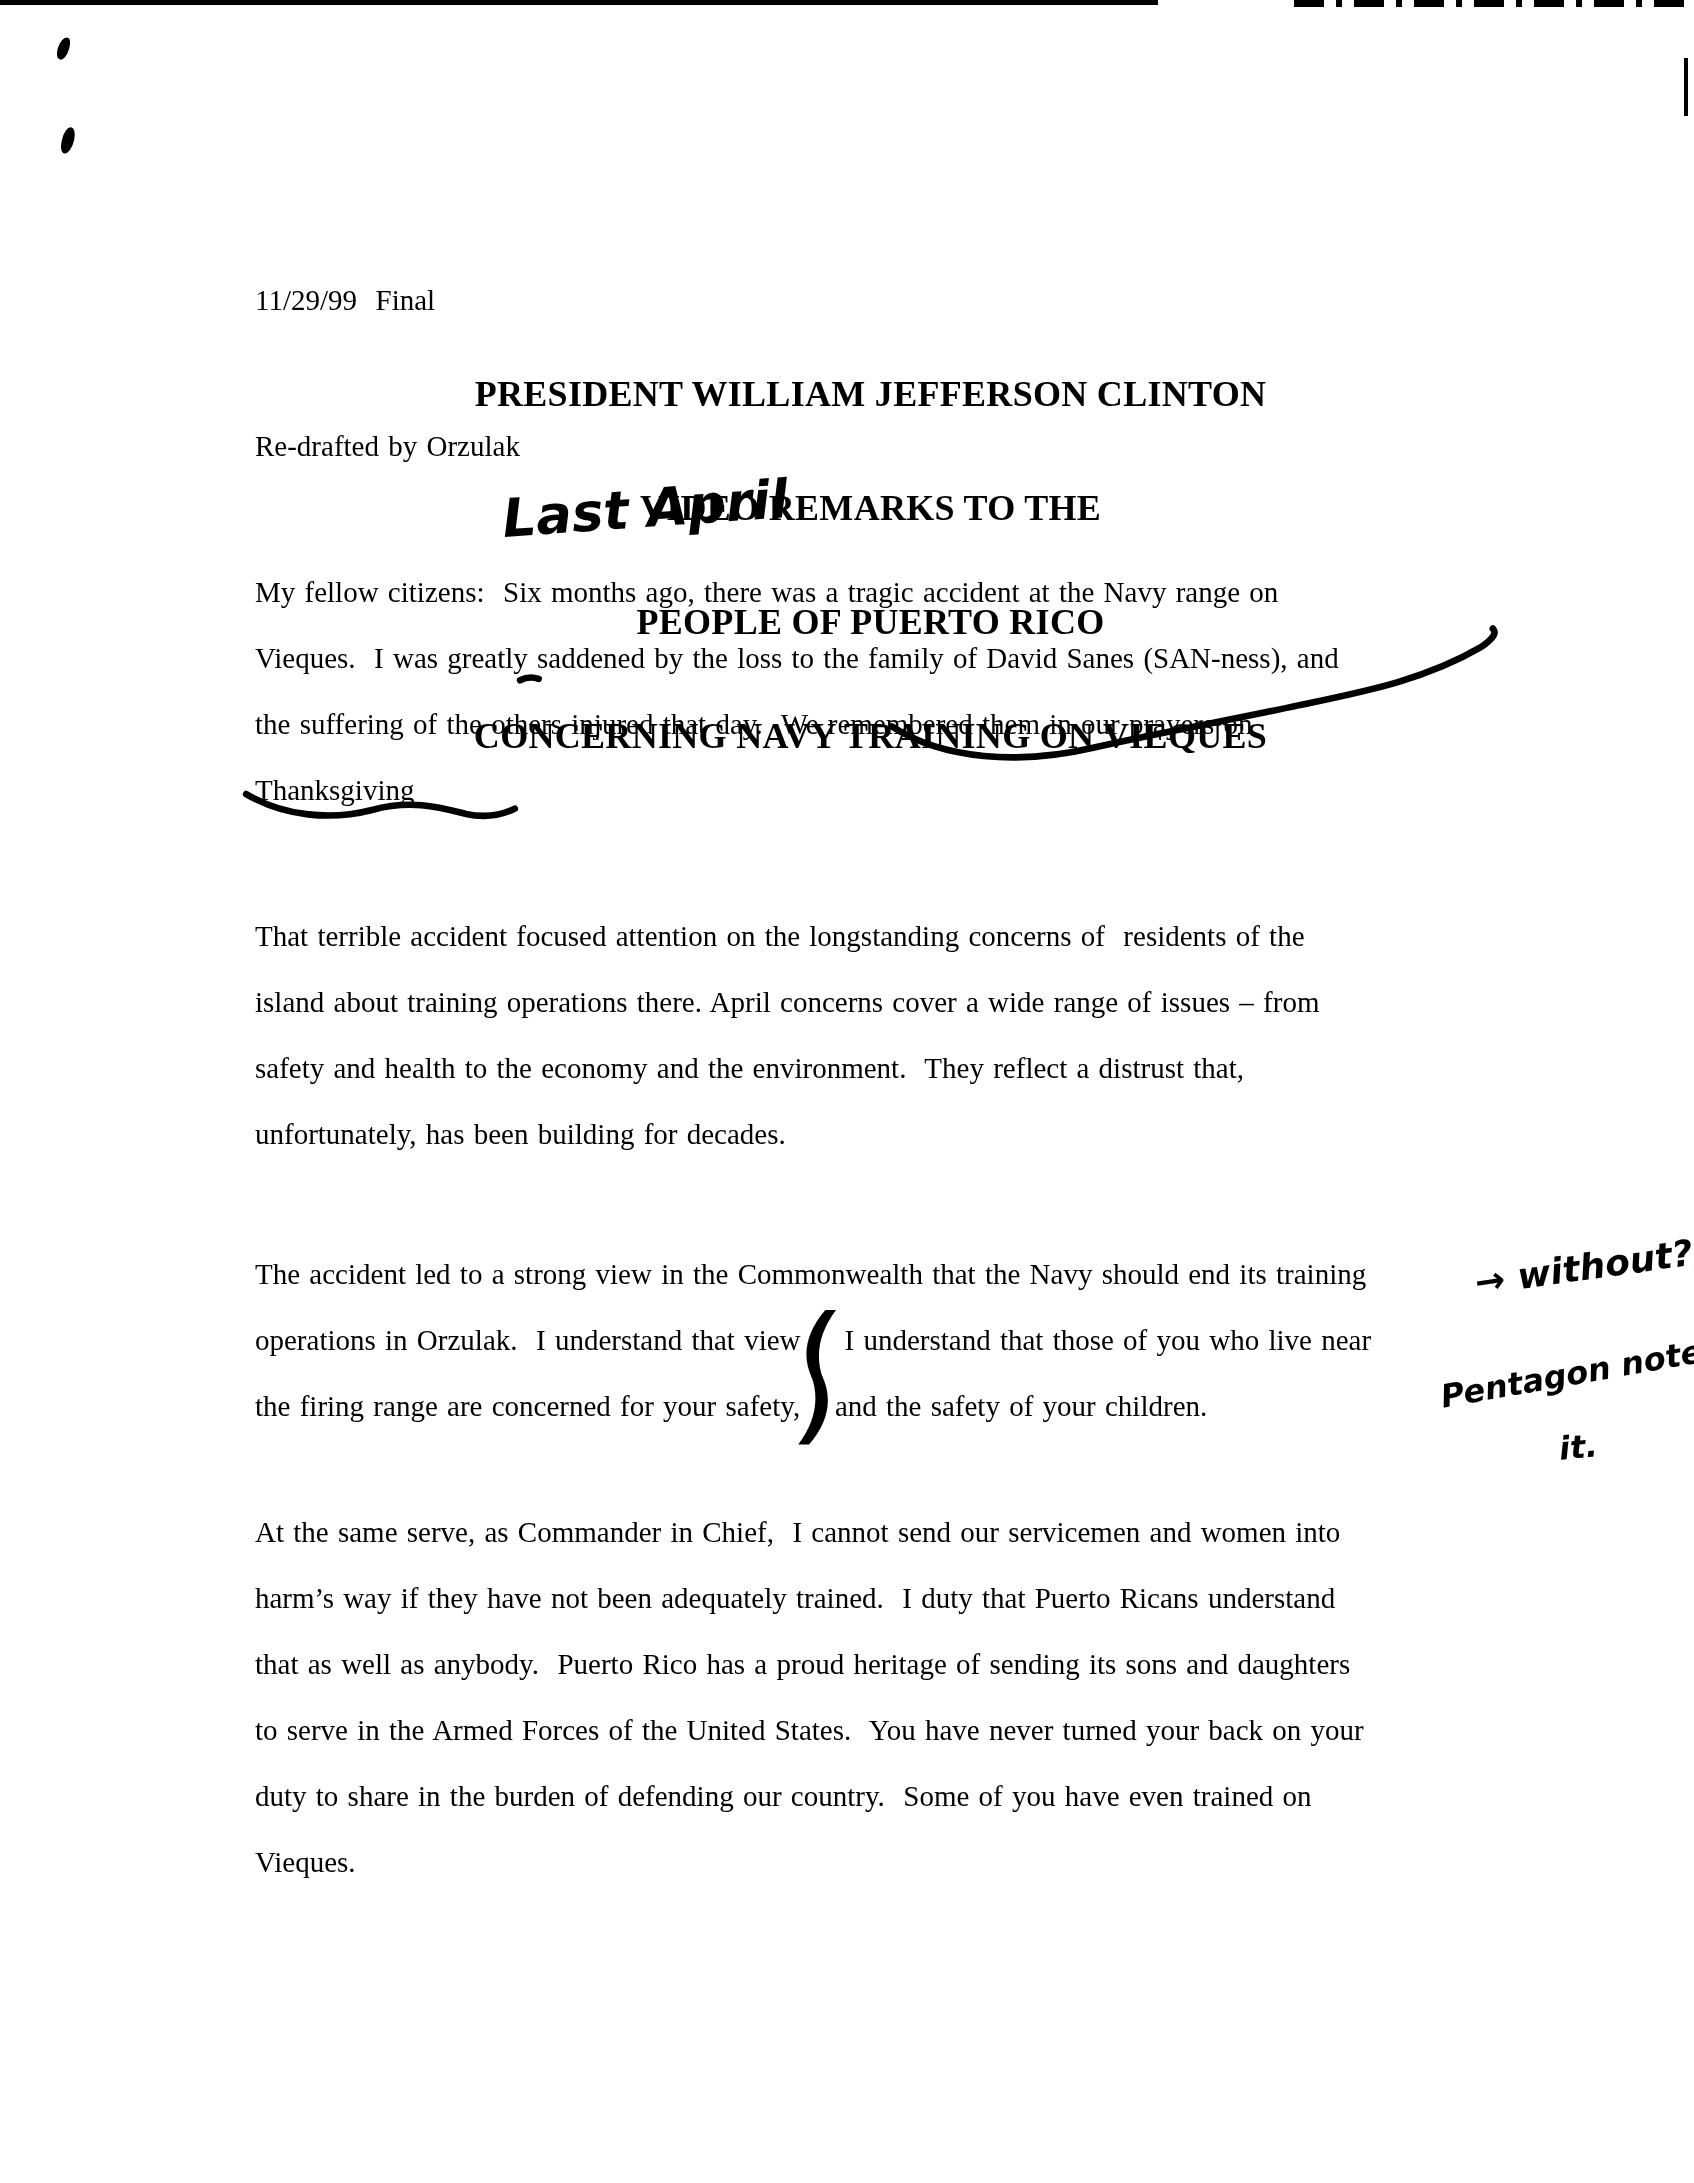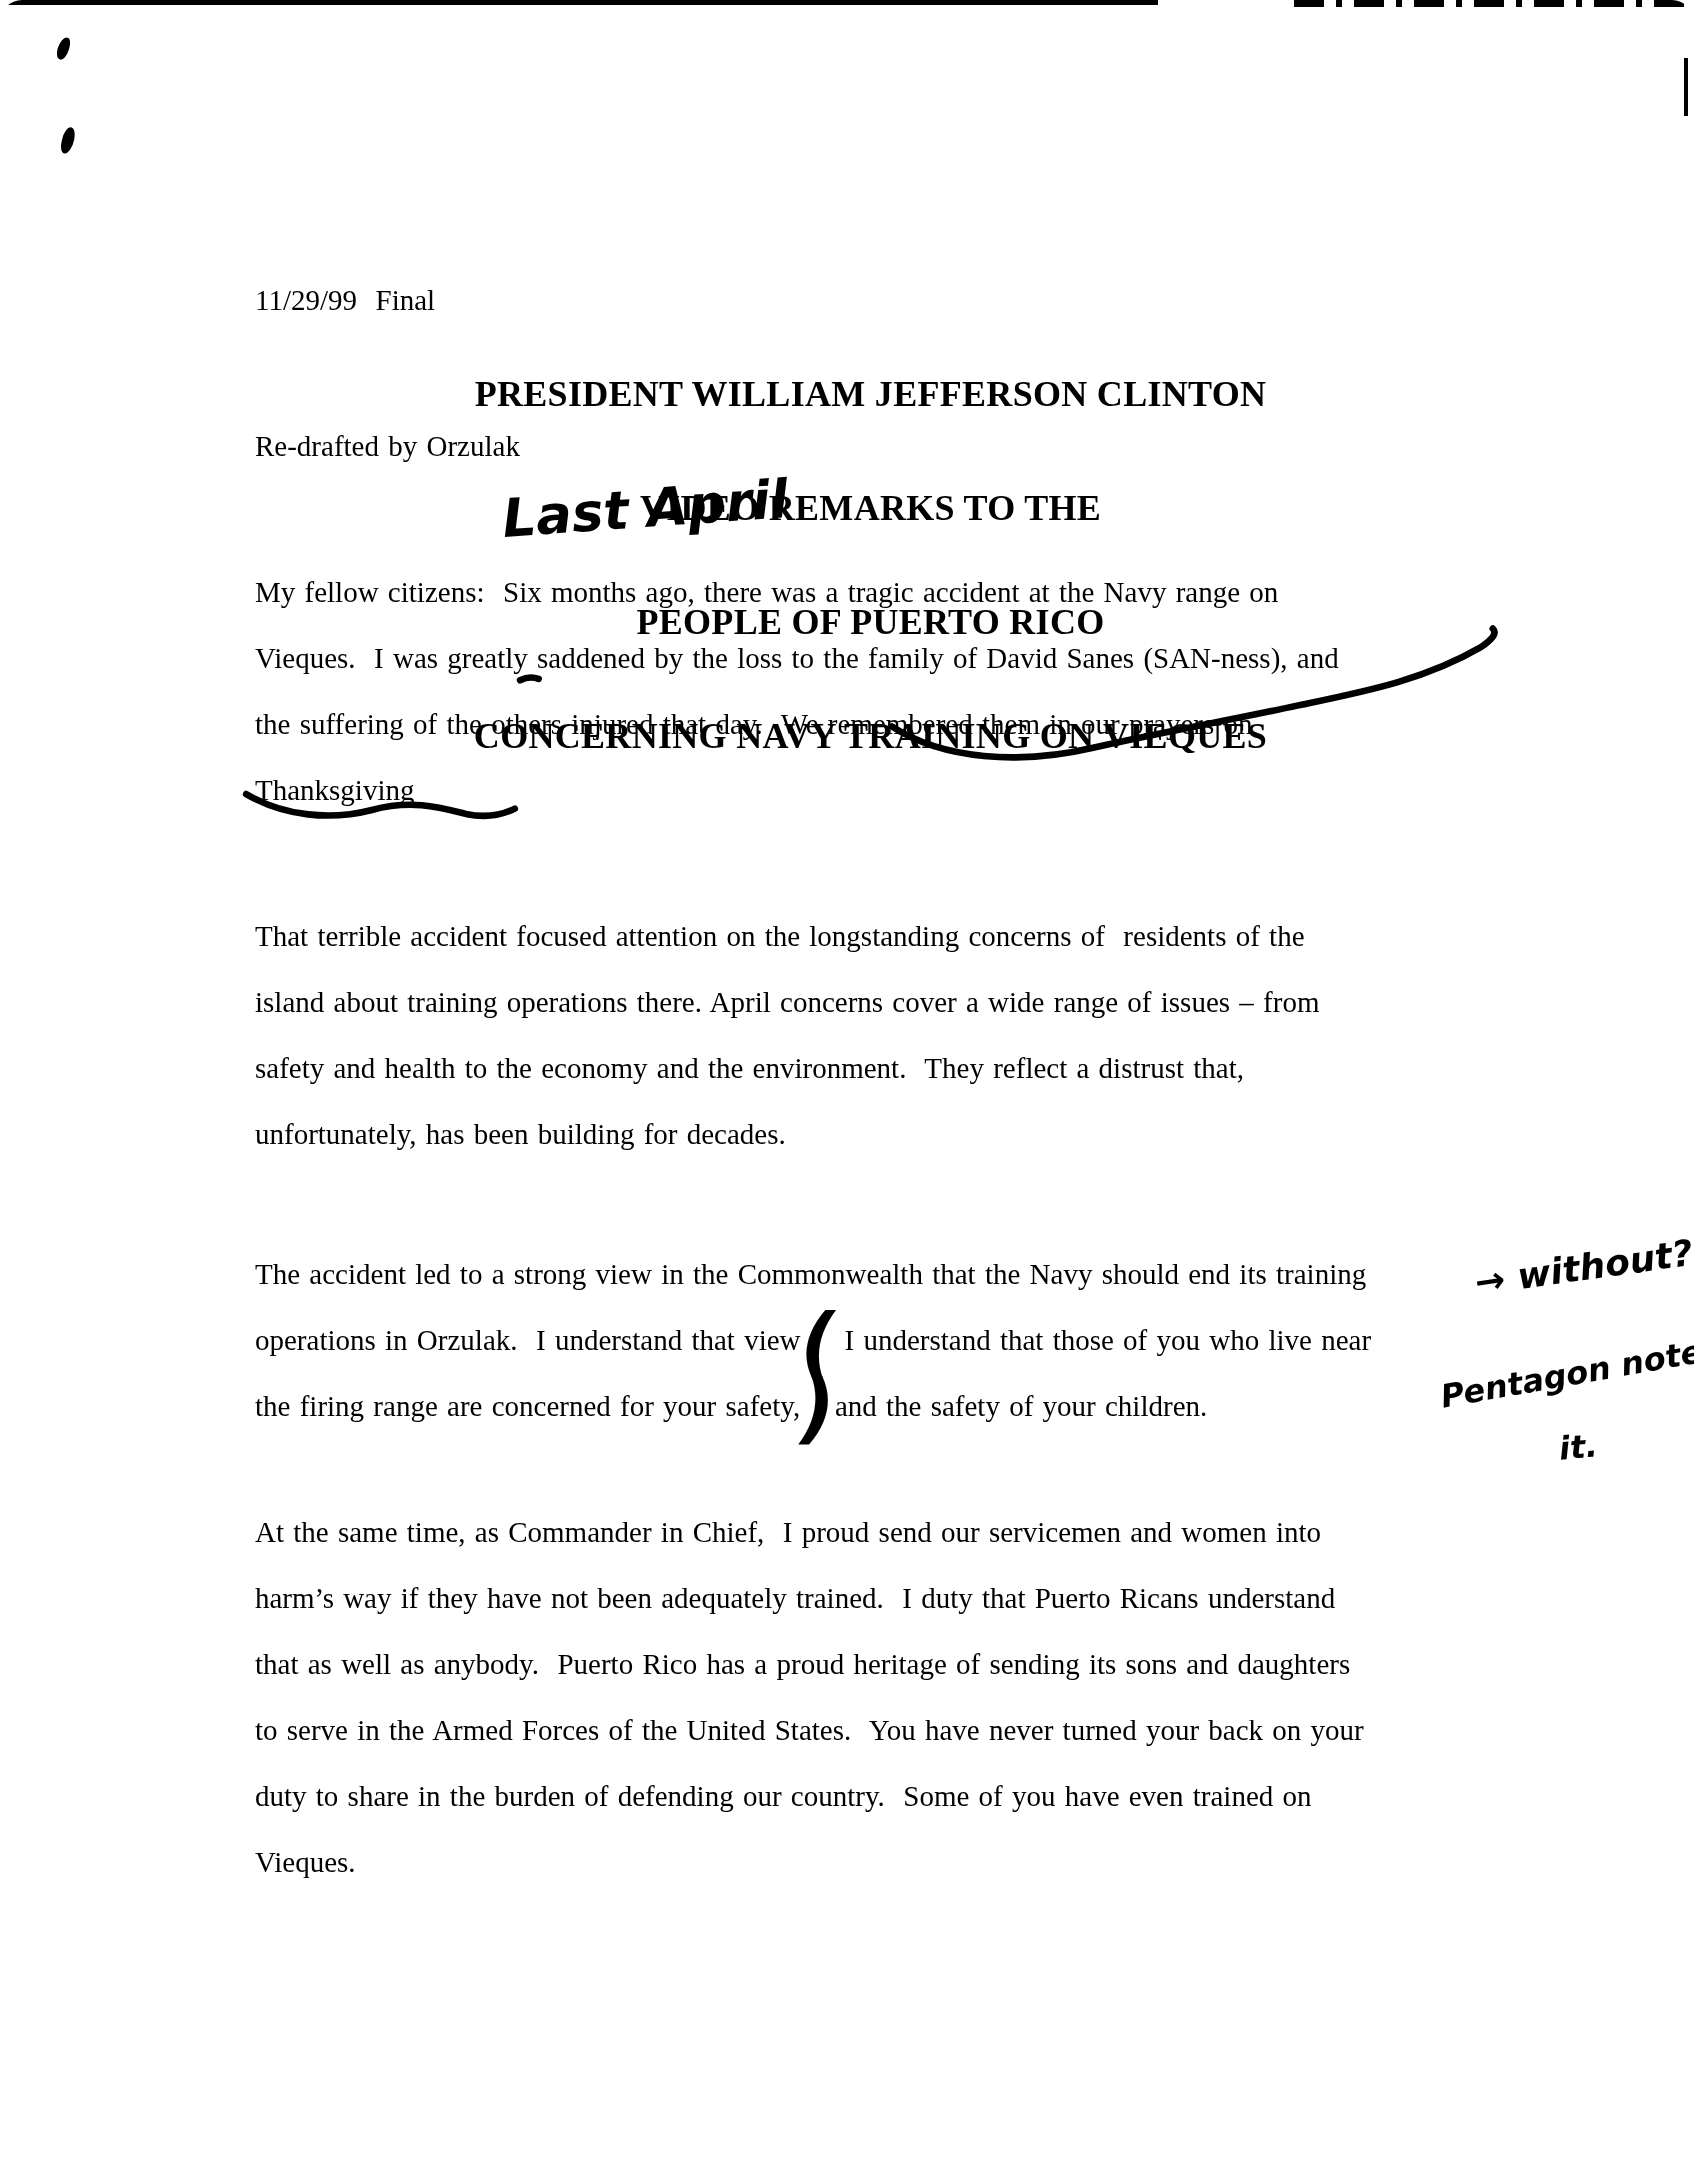--- a/index.html
+++ b/index.html
@@ -4,21 +4,20 @@
 <style>
   html, body { margin: 0; padding: 0; background: #ffffff; }
   .page {
     position: relative;
     width: 1694px;
     height: 2183px;
     background: #ffffff;
     color: #000;
     font-family: "Liberation Serif", serif;
     overflow: hidden;
-    border-radius: 22px;
   }
   
   .topbar-left  { position: absolute; left: 0;    top: 0; width: 1158px; height: 4.6px;  background: #000; }
   .topbar-right { position: absolute; left: 1294px; top: 0; width: 400px; height: 7.3px;
                   background: repeating-linear-gradient(90deg, #000 0 30px, transparent 30px 42px, #000 42px 48px, transparent 48px 60px); }
   .edge-line    { position: absolute; left: 1684px; top: 58px; width: 4px; height: 58px; background: #000; }
   .blot1 { position: absolute; left: 58px;  top: 37px;  width: 10.6px; height: 22.5px; background:#000; border-radius: 60% 40% 55% 45%; transform: rotate(16deg); }
   .blot2 { position: absolute; left: 62px;  top: 127px; width: 12px; height: 26.5px; background:#000; border-radius: 55% 45% 60% 40%; transform: rotate(12deg); }
 
   
@@ -96,21 +95,21 @@
     <div class="line">The accident led to a strong view in the Commonwealth that the Navy should end its training</div>
     <div class="line"><span>operations in Orzulak.  I understand that view</span><span class="paren">(</span><span> I understand that those of you who live near</span></div>
     <div class="line"><span>the firing range are concerned for your safety,</span><span class="paren">)</span><span>and the safety of your children.</span></div>
   </div>
 
   <div class="hand hand-without">→ without?,</div>
   <div class="hand hand-pentagon1">Pentagon noted</div>
   <div class="hand hand-pentagon2">it.</div>
 
   <div class="para p4">
-    <div class="line">At the same time, as Commander in Chief,  I proud send our servicemen and women into</div>
+    <div class="line">At the same serve, as Commander in Chief,  I cannot send our servicemen and women into</div>
     <div class="line">harm’s way if they have not been adequately trained.  I duty that Puerto Ricans understand</div>
     <div class="line">that as well as anybody.  Puerto Rico has a proud heritage of sending its sons and daughters</div>
     <div class="line">to serve in the Armed Forces of the United States.  You have never turned your back on your</div>
     <div class="line">duty to share in the burden of defending our country.  Some of you have even trained on</div>
     <div class="line">Vieques.</div>
   </div>
 
   <svg class="overlay" width="1694" height="2183" viewBox="0 0 2560 3299">
     <path d="M 1348 1098 C 1425 1148, 1540 1156, 1652 1130 C 1762 1105, 1862 1088, 1962 1066 C 2062 1045, 2152 1028, 2238 978 C 2258 964, 2262 956, 2256 950" fill="none" stroke="#000" stroke-width="10" stroke-linecap="round"></path>
     <path d="M 372 1200 C 430 1234, 500 1240, 562 1224 C 622 1208, 664 1220, 704 1230 C 736 1237, 760 1231, 778 1222" fill="none" stroke="#000" stroke-width="10" stroke-linecap="round"></path>

